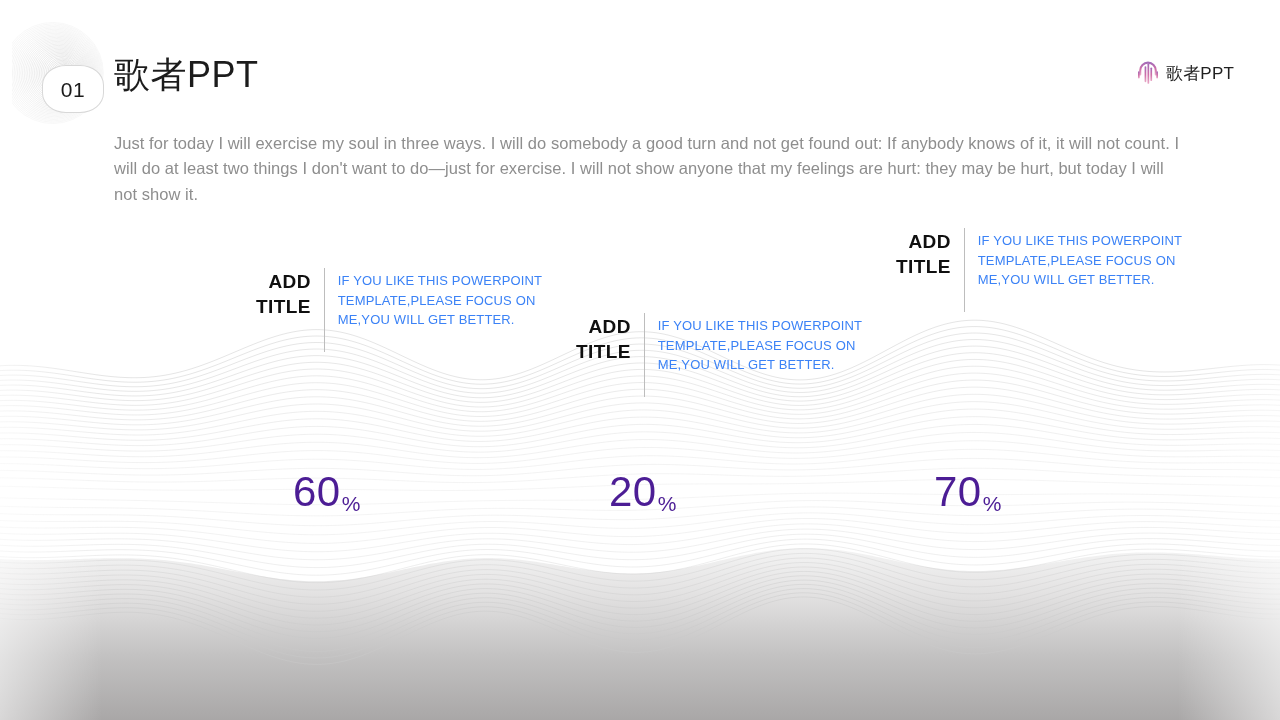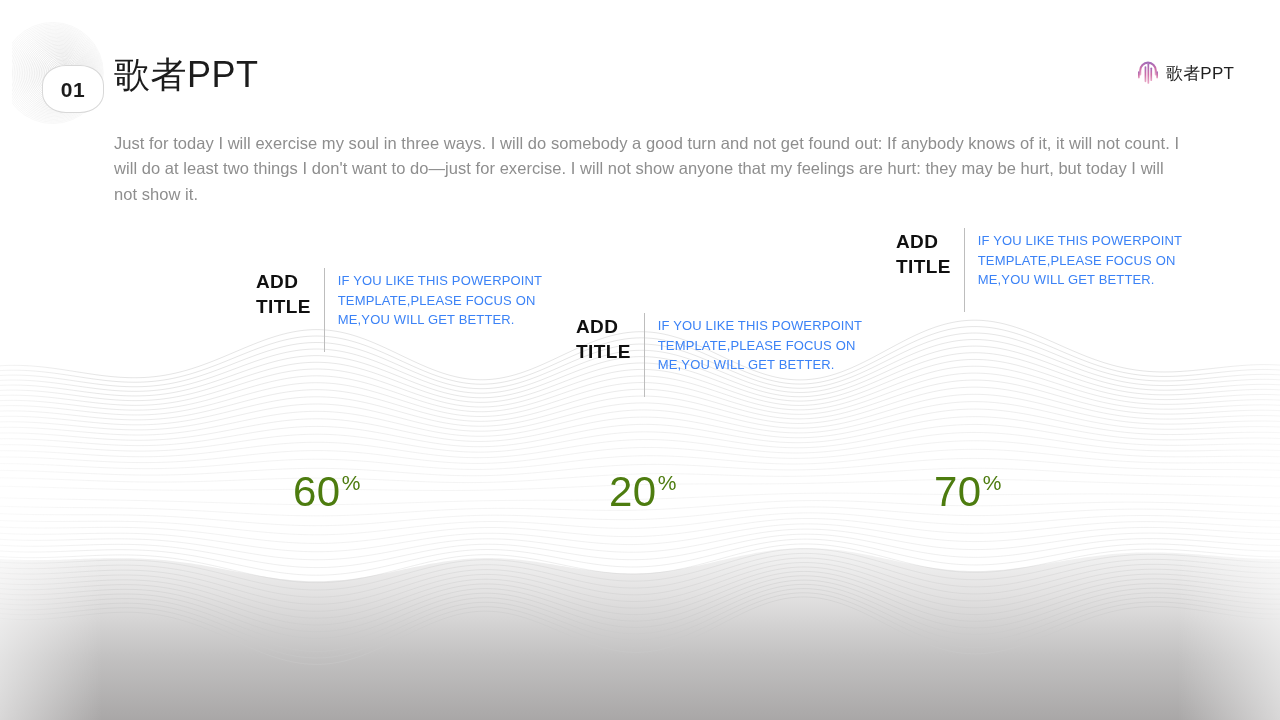--- a/index.html
+++ b/index.html
@@ -68,21 +68,21 @@
     transform: rotate(0deg);
     display: flex;
     align-items: center;
     justify-content: center;
     box-sizing: border-box;
   }
   .badge-num {
     font-size: 21px;
     color: #1b1b1b;
     letter-spacing: 0.5px;
-    font-weight: 700;
+    font-weight: 400;
     line-height: 1;
   }
 
   #page-title {
     position: absolute;
     left: 114px;
     top: 54px;
     font-size: 36px;
     color: #1c1c1c;
     font-weight: 400;
@@ -129,20 +129,21 @@
     position: absolute;
     z-index: 6;
     display: flex;
     align-items: flex-start;
   }
   .callout-title {
     font-size: 19px;
     font-weight: bold;
     color: #101010;
     line-height: 25px;
+    text-align: right;
     letter-spacing: 0.4px;
     white-space: pre-line;
     padding-top: 1px;
   }
   .callout-rule {
     width: 1px;
     align-self: stretch;
     background: #bdbdbd;
     margin: 0 13px;
     flex: 0 0 1px;
@@ -161,22 +162,22 @@
   #callout-1 { left: 576px; top: 313px; }
   #callout-1 .callout-rule { height: 84px; }
   #callout-2 { left: 896px; top: 228px; }
   #callout-2 .callout-rule { height: 84px; }
 
   
   .stat {
     position: absolute;
     z-index: 6;
     display: flex;
-    align-items: flex-start;
-    color: #4d7c0f;
+    align-items: flex-end;
+    color: #4c1d95;
   }
   .stat-value {
     font-size: 42px;
     line-height: 1;
     letter-spacing: 0.5px;
     font-weight: 400;
   }
   .stat-unit {
     font-size: 21px;
     line-height: 1;

